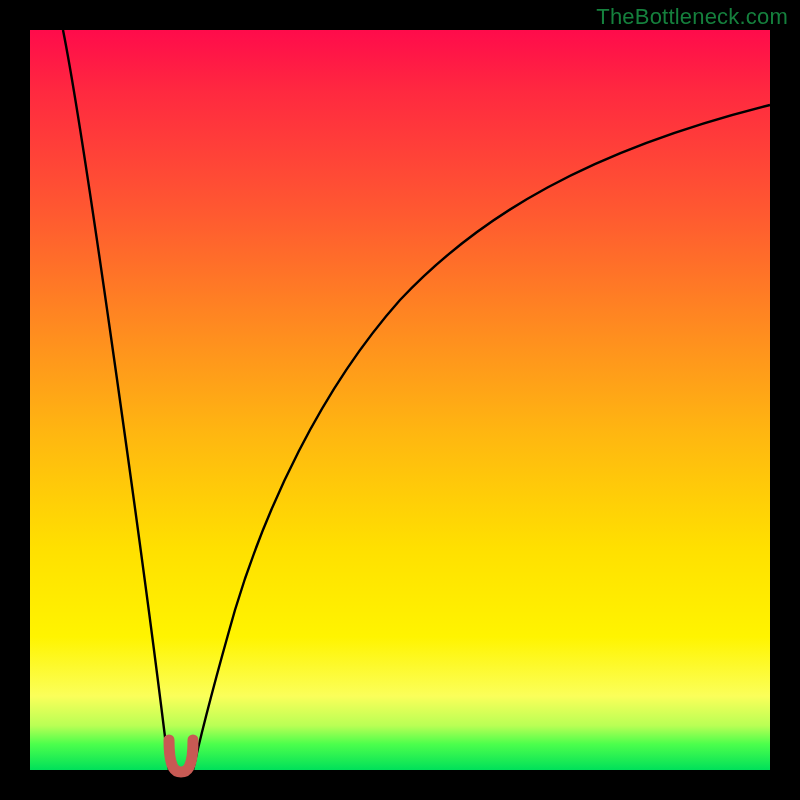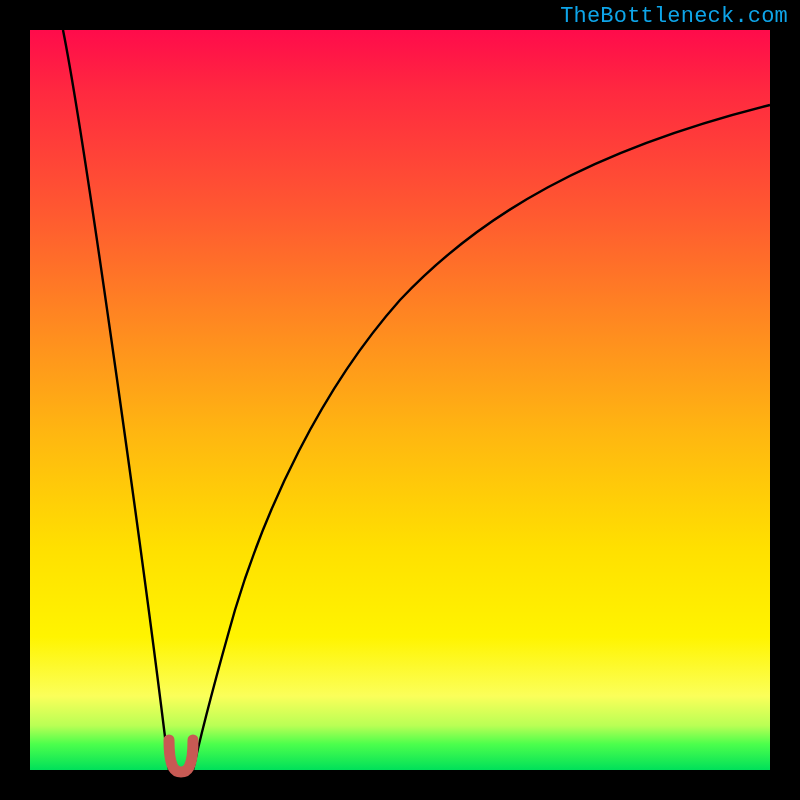--- a/index.html
+++ b/index.html
@@ -42,26 +42,25 @@
       #fbff5a 90%,
       #b9ff55 94%,
       #4cff4c 96.5%,
       #00e05a 100%
     );
   }
   .watermark {
     position: absolute;
     top: 4px;
     right: 12px;
-    color: #0ea5e9;
+    color: #15803d;
     font-size: 22px;
     font-weight: 500;
     letter-spacing: 0.2px;
     user-select: none;
-    font-family: Liberation Mono, monospace;
   }
   svg.curves {
     position: absolute;
     inset: 0;
     width: 100%;
     height: 100%;
     overflow: visible;
   }
 </style>
 </head>

